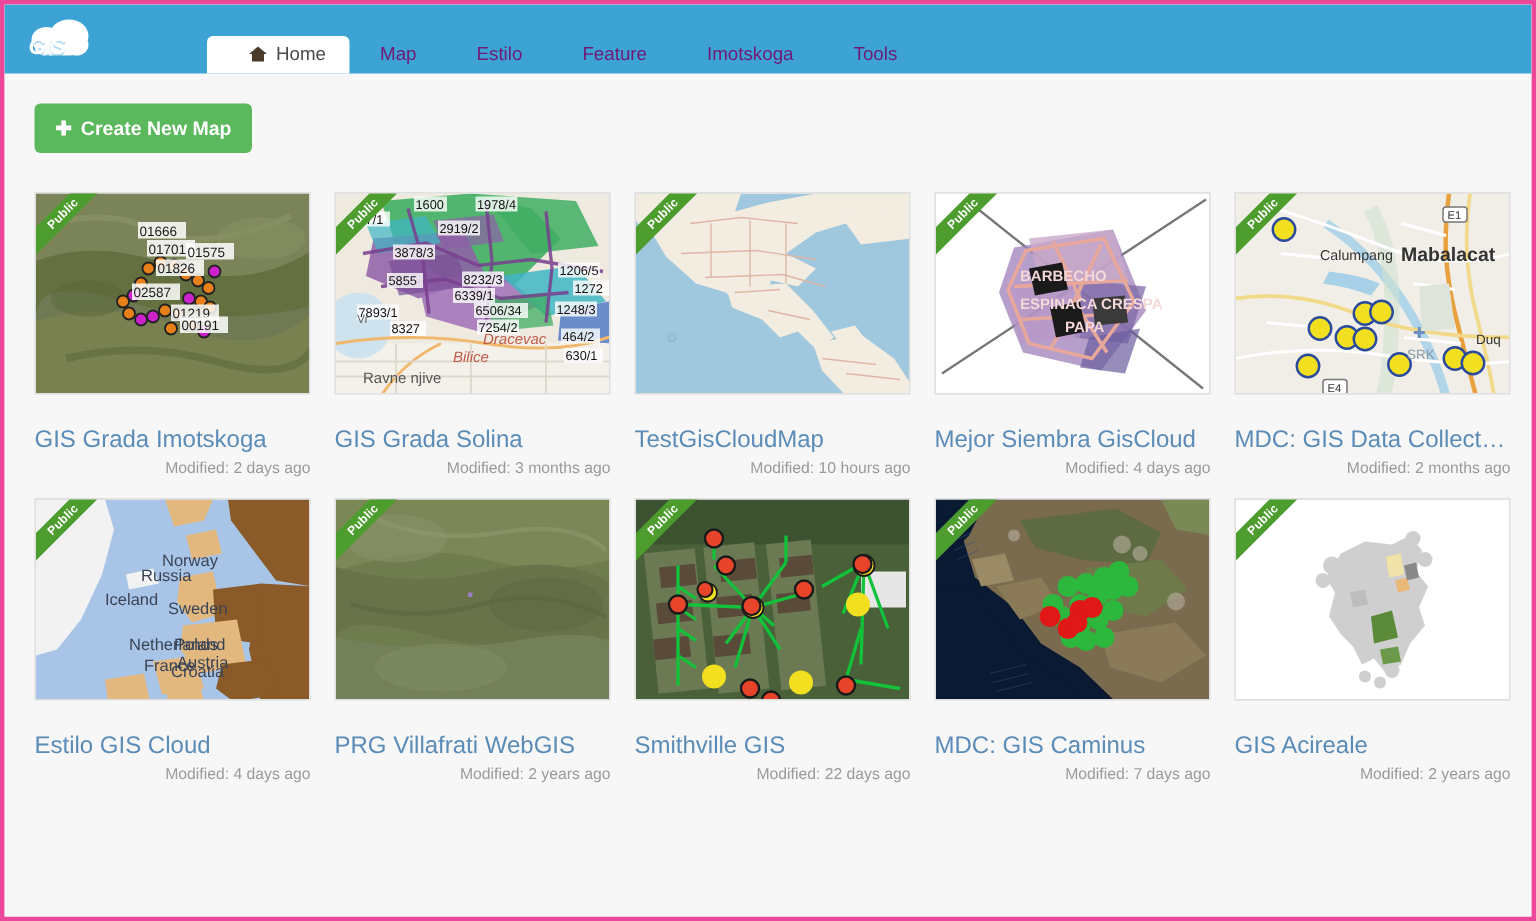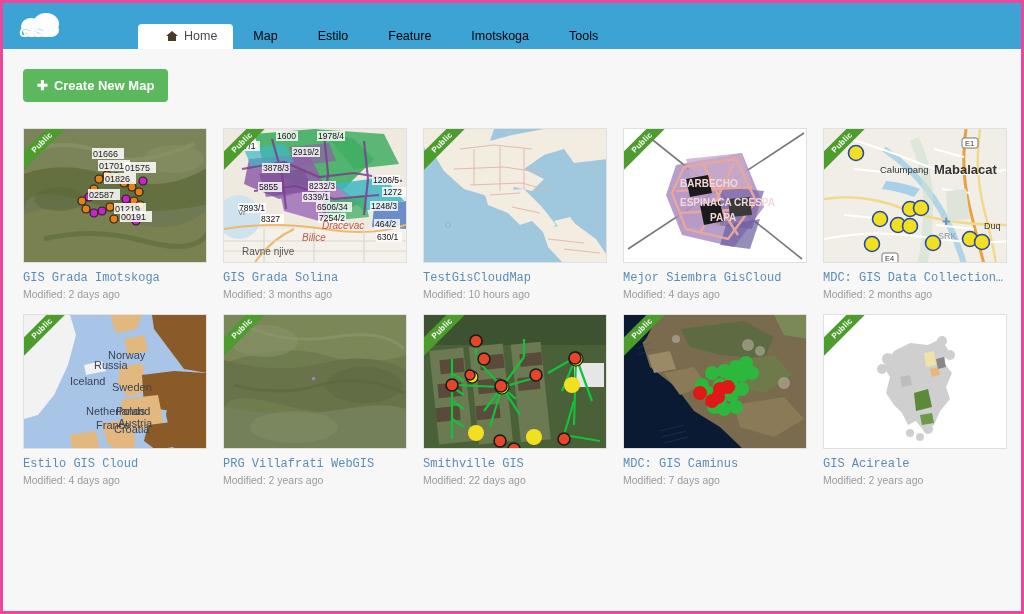--- a/index.html
+++ b/index.html
@@ -54,21 +54,21 @@
   }
 
   .navtabs {
     display: flex;
     align-items: flex-end;
     margin-left: 125px;
     height: 46px;
   }
   .navtab {
     font-size: 12.5px;
-    color: #000000;
+    color: #701a75;
     padding: 0 20px;
     height: 25px;
     line-height: 25px;
     cursor: pointer;
     white-space: nowrap;
   }
   .navtab.active {
     background: #ffffff;
     color: #4a4a4a;
     border-radius: 4px 4px 0 0;
@@ -196,33 +196,33 @@
     color: #fff;
     font-size: 8px;
     font-weight: bold;
     text-align: center;
     padding: 2px 0;
     line-height: 9px;
     z-index: 5;
     letter-spacing: 0.2px;
   }
   .card-title {
-    margin-top: 8px;
-    font-size: 12px;
+    margin-top: 22px;
+    font-size: 16px;
     color: #5b8cb8;
     cursor: pointer;
     white-space: nowrap;
     overflow: hidden;
     text-overflow: ellipsis;
-    font-family: Liberation Mono, monospace;
   }
   .card-sub {
     margin-top: 3px;
     font-size: 10.5px;
     color: #9a9a9a;
+    text-align: right;
   }
 </style>
 </head>
 <body>
 
 <div class="app">
 
   <div class="topbar">
     <div class="logo">
       <div class="cloud c1"></div>

